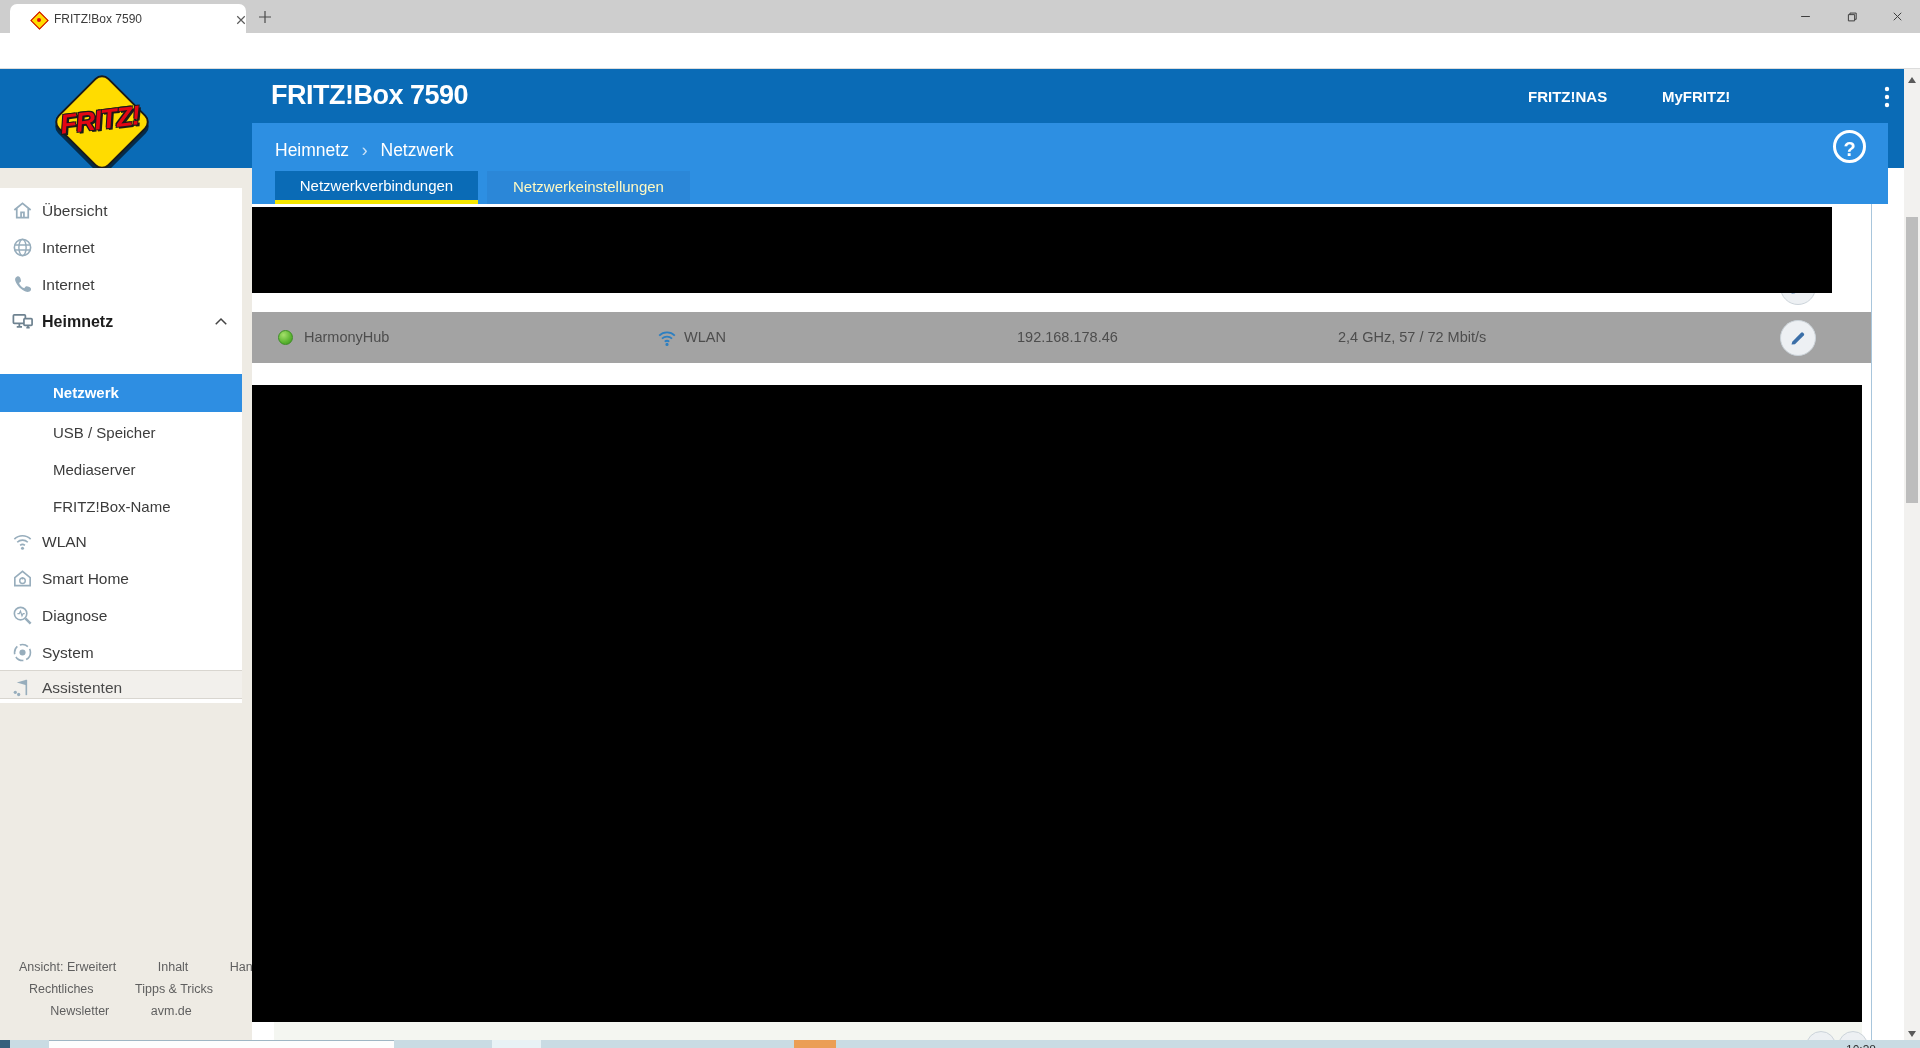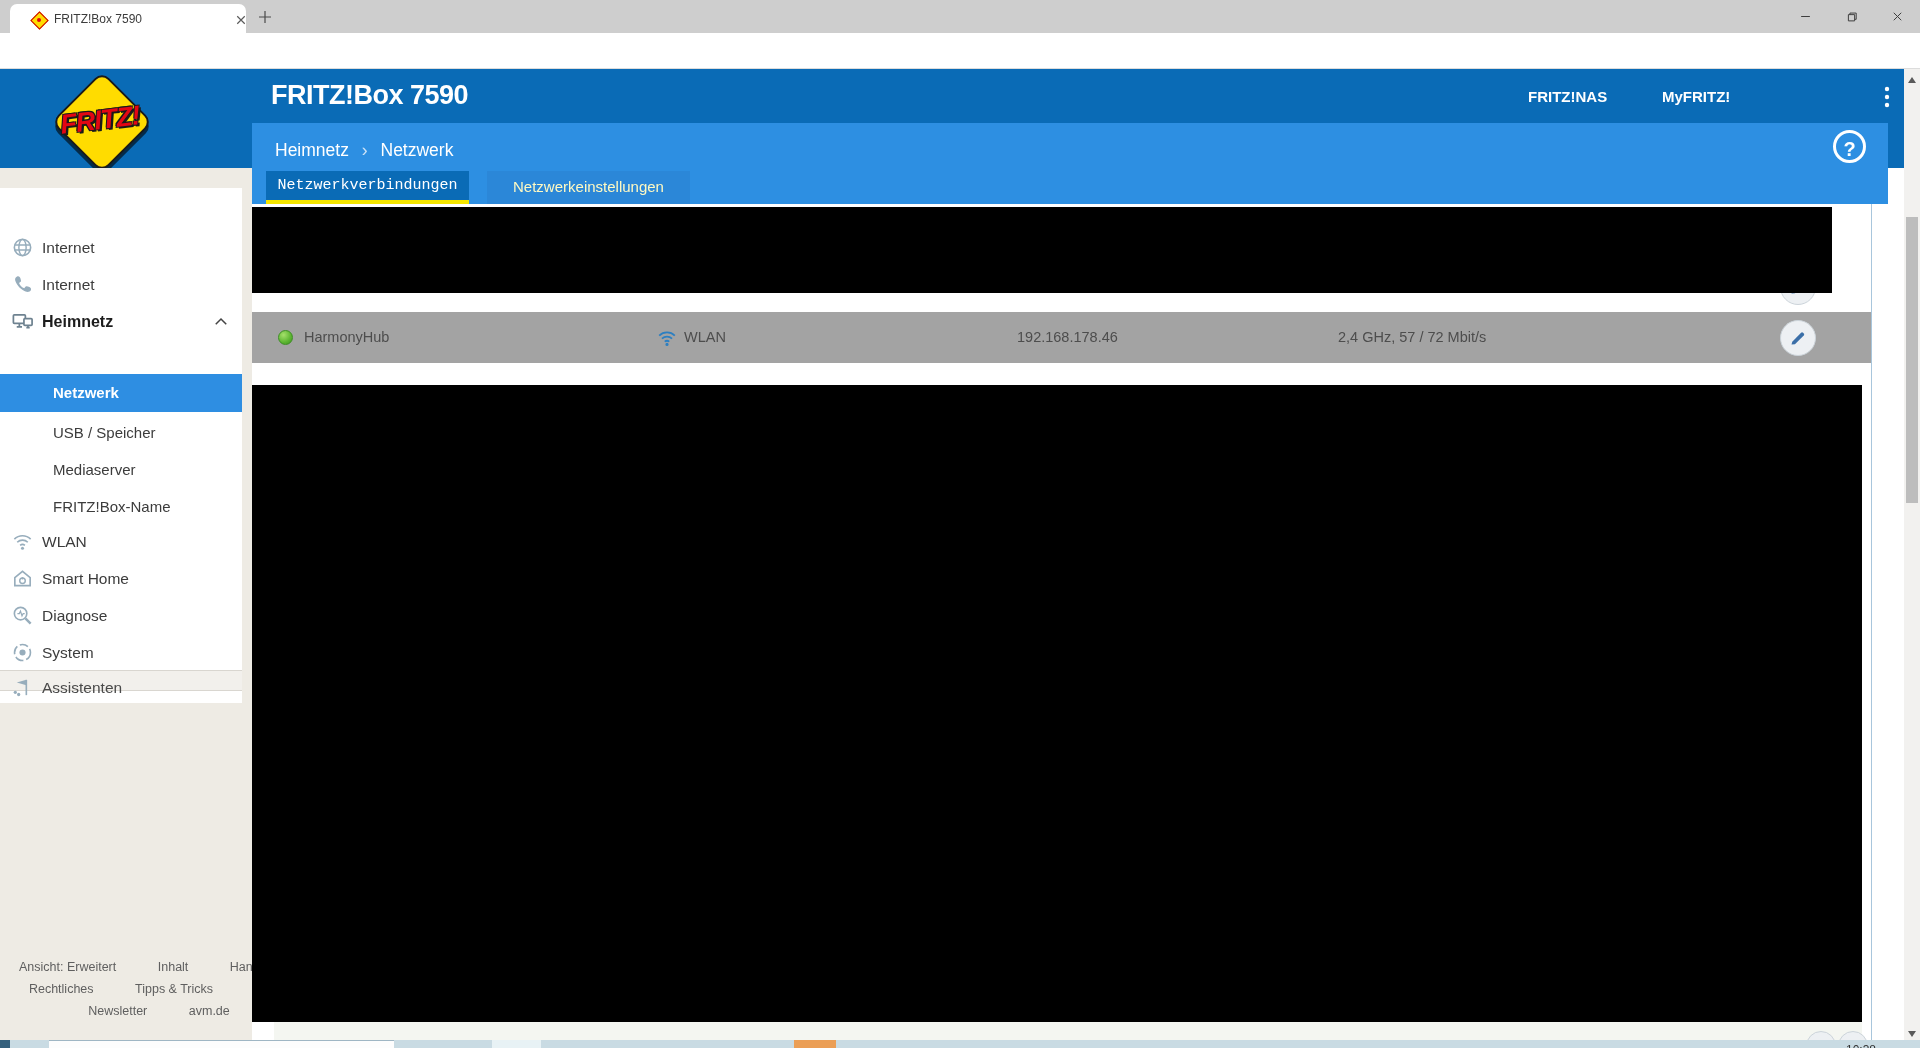--- a/index.html
+++ b/index.html
@@ -207,26 +207,34 @@
   </div>
 
   <div class="abs" style="left:275px;top:139px;height:22px;line-height:22px;font-size:17.5px;color:#fff;">
     <span>Heimnetz</span>
     <span style="margin:0 8px;color:#cfe4f7;">›</span>
     <span>Netzwerk</span>
   </div>
 
   <div class="abs helpq">?</div>
 
-  <div class="abs ftab active" style="left:266px;font-family:Liberation Mono, monospace;">Netzwerkverbindungen</div>
+  <div class="abs ftab active" style="left:275px;">Netzwerkverbindungen</div>
   <div class="abs ftab inactive" style="left:487px;">Netzwerkeinstellungen</div>
 
   <div class="abs" id="leftbg"></div>
 
   <div class="abs" id="sidebar">
+    <div class="s-item" style="top:4px;">
+      <span class="s-icon">
+          <svg viewBox="0 0 24 24" width="23" height="23">
+            <path d="M3.5 11.5 L12 4.5 L20.5 11.5 M6 10 V19.5 H18 V10 M10.5 19.5 V14 H13.5 V19.5" stroke="currentColor" stroke-width="1.8" fill="none"></path>
+          </svg>
+        </span>
+      <span class="s-label">Übersicht</span>
+    </div>
     <div class="s-item" style="top:41px;">
       <span class="s-icon">
           <svg viewBox="0 0 24 24" width="23" height="23">
             <circle cx="12" cy="12" r="8.5" stroke="currentColor" stroke-width="1.7" fill="none"></circle>
             <ellipse cx="12" cy="12" rx="3.8" ry="8.5" stroke="currentColor" stroke-width="1.5" fill="none"></ellipse>
             <path d="M4 9.3 H20 M4 14.7 H20" stroke="currentColor" stroke-width="1.5" fill="none"></path>
           </svg>
         </span>
       <span class="s-label">Internet</span>
     </div>
@@ -297,21 +305,21 @@
     </div>
     <div class="s-item" style="top:446px;">
       <span class="s-icon">
           <svg viewBox="0 0 24 24" width="23" height="23">
             <circle cx="12" cy="12" r="8.3" stroke="currentColor" stroke-width="1.7" fill="none" stroke-dasharray="9 3"></circle>
             <circle cx="12" cy="12" r="3.2" fill="currentColor"></circle>
           </svg>
         </span>
       <span class="s-label">System</span>
     </div>
-    <div class="s-item assist" style="top:482px;height:21px;">
+    <div class="s-item assist" style="top:482px;height:29px;">
       <span class="s-icon" style="top:5px;">
           <svg viewBox="0 0 24 24" width="23" height="23">
             <path d="M16 4 V20" stroke="currentColor" stroke-width="1.7"></path>
             <path d="M16 4 L6 6.8 L16 9.6 Z" fill="currentColor"></path>
             <circle cx="4.5" cy="17" r="1.7" fill="currentColor"></circle>
             <circle cx="8" cy="19.3" r="1.7" fill="currentColor"></circle>
           </svg>
         </span>
       <span class="s-label" style="height:33px;line-height:33px;color:#4a4a4a;">Assistenten</span>
     </div>
@@ -319,21 +327,21 @@
 
   <div class="abs footer-line" style="top:960px;">
     <span>Ansicht: Erweitert</span>
     <span>Inhalt</span>
     <span>Handbuch</span>
   </div>
   <div class="abs footer-line" style="top:982px;">
     <span>Rechtliches</span>
     <span>Tipps &amp; Tricks</span>
   </div>
-  <div class="abs footer-line" style="top:1004px;padding-left:38px;">
+  <div class="abs footer-line" style="top:1004px;">
     <span>Newsletter</span>
     <span>avm.de</span>
   </div>
 
   <div class="abs" id="content">
 
     <div class="abs editbtn" style="left:1528px;top:65px;">
       <svg viewBox="0 0 24 24" width="20" height="20" style="margin:7px;">
           <path d="M4.2 19.8 L5.1 16.4 L15.7 5.8 a1.7 1.7 0 0 1 2.4 0 l.8.8 a1.7 1.7 0 0 1 0 2.4 L8.3 19.6 Z" fill="#3b6fa8"></path>
         </svg>

